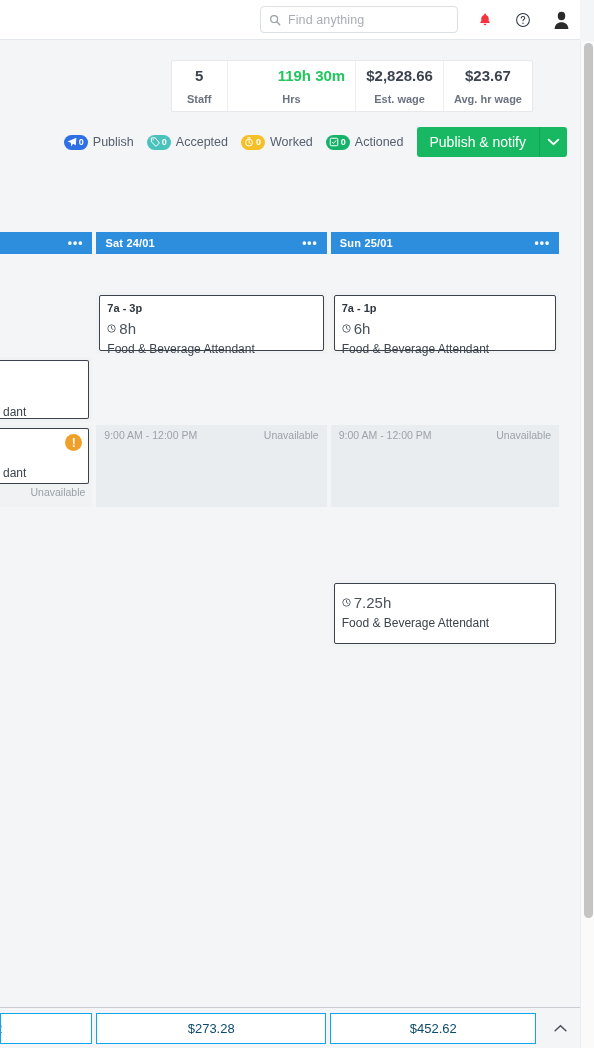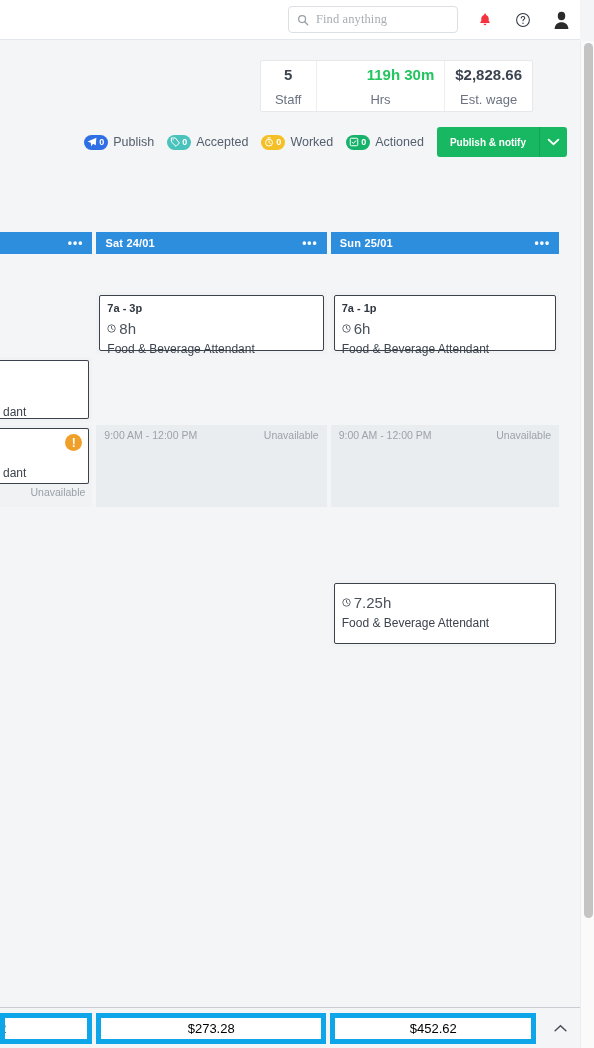--- a/index.html
+++ b/index.html
@@ -11,24 +11,23 @@
   }
   .app { position: relative; width: 594px; height: 1048px; }
 
   
   .topbar {
     position: absolute; top: 0; left: 0; width: 580px; height: 40px;
     background: #ffffff; border-bottom: 1px solid #e3e6ea;
     display: flex; align-items: center; justify-content: flex-end;
   }
   .search-box {
-    width: 170px; height: 27px; border: 1px solid #dcdfe3; border-radius: 4px;
+    width: 198px; height: 27px; border: 1px solid #dcdfe3; border-radius: 4px;
     display: flex; align-items: center; padding: 0 8px; gap: 7px;
     background: #fff;
-    font-family: Liberation Serif, serif;
   }
   .search-ico { width: 12px; height: 12px; flex: 0 0 12px; }
   .search-ph { font-size: 12.5px; color: #a8adb5; letter-spacing: .1px; }
   .topbar-icons { display: flex; align-items: center; gap: 0; margin-left: 8px; }
   .tb-btn { width: 38px; height: 40px; display: flex; align-items: center; justify-content: center; }
   .avatar-glyph { width: 17px; height: 18px; }
 
   
   .summary-wrap {
     position: absolute; top: 41px; left: 0; width: 580px; height: 78px;
@@ -39,21 +38,21 @@
     display: flex; background: #fff; border: 1px solid #e6e8eb; border-radius: 2px;
     height: 52px;
   }
   .sum-cell {
     display: flex; flex-direction: column; align-items: center; justify-content: center;
     border-right: 1px solid #eceef0; padding: 0 10px; min-width: 56px;
   }
   .sum-cell:last-child { border-right: none; }
   .sum-val { font-size: 15px; font-weight: bold; color: #3c4450; line-height: 1.2; }
   .sum-val.green { color: #22c55e; margin-left: 40px; }
-  .sum-lbl { font-size: 13px; color: #6b7280; margin-top: 8px; }
+  .sum-lbl { font-size: 11px; color: #6b7280; margin-top: 8px; font-weight: bold; }
 
   
   .actionrow {
     position: absolute; top: 125px; left: 0; width: 580px; height: 34px;
     display: flex; align-items: center; justify-content: flex-end; gap: 0;
     padding-right: 13px;
   }
   .stat { display: flex; align-items: center; gap: 5px; margin-right: 13px; }
   .pill {
     display: inline-flex; align-items: center; gap: 2px;
@@ -65,21 +64,21 @@
   .pill.accepted { background: #4bc3bd; }
   .pill.worked   { background: #f5c026; }
   .pill.actioned { background: #17b26a; }
   .stat-lbl { font-size: 12.5px; color: #55606e; }
   .publish {
     display: flex; align-items: stretch; background: #18b863; border-radius: 3px;
     height: 30px; overflow: hidden;
   }
   .publish-main {
     display: flex; align-items: center; padding: 0 13px;
-    color: #fff; font-size: 10px; font-weight: bold; cursor: pointer;
+    color: #fff; font-size: 14px; font-weight: normal; cursor: pointer;
   }
   .publish-caret {
     width: 28px; display: flex; align-items: center; justify-content: center;
     border-left: 1px solid #13a257; cursor: pointer;
   }
 
   
   .grid {
     position: absolute; top: 232px; left: 0; width: 580px; height: 462px;
     background: #f4f5f7; overflow: hidden;
@@ -134,23 +133,23 @@
     font-size: 10.5px; color: #9ca3aa; padding: 4px 8px 0 8px;
   }
 
   
   .totals {
     position: absolute; left: 0; bottom: 0; width: 580px; height: 41px;
     background: #f4f5f7; border-top: 1px solid #c9ccd1;
     display: flex; align-items: center; gap: 4px; padding-top: 1px;
   }
   .tot-cell {
-    background: #fff; border: 5px solid #0ea5e9; height: 31px;
+    background: #fff; border: 1px solid #0ea5e9; height: 31px;
     display: flex; align-items: center; justify-content: center;
-    font-size: 13px; color: #000000;
+    font-size: 13px; color: #0c4a6e;
   }
   .t0 { width: 93px; justify-content: flex-start; padding-left: 0; overflow: hidden; }
   .t0 span { margin-left: -6px; }
   .t1 { width: 232px; }
   .t2 { width: 208px; }
   .tot-caret {
     width: 40px; height: 41px; display: flex; align-items: center; justify-content: center;
   }
 
   
@@ -208,20 +207,24 @@
         <div class="sum-val">5</div>
         <div class="sum-lbl">Staff</div>
       </div>
       <div class="sum-cell">
         <div class="sum-val green">119h 30m</div>
         <div class="sum-lbl">Hrs</div>
       </div>
       <div class="sum-cell">
         <div class="sum-val">$2,828.66</div>
         <div class="sum-lbl">Est. wage</div>
+      </div>
+      <div class="sum-cell">
+        <div class="sum-val">$23.67</div>
+        <div class="sum-lbl">Avg. hr wage</div>
       </div>
     </div>
   </div>
 
   <div class="actionrow">
 
     <div class="stat">
       <span class="pill offered">
         <svg class="p-ico" viewBox="0 0 16 16">
             <path d="M15 1 1 7l5 2 1 6 2.4-4.2L14 13z" fill="#fff"></path>

